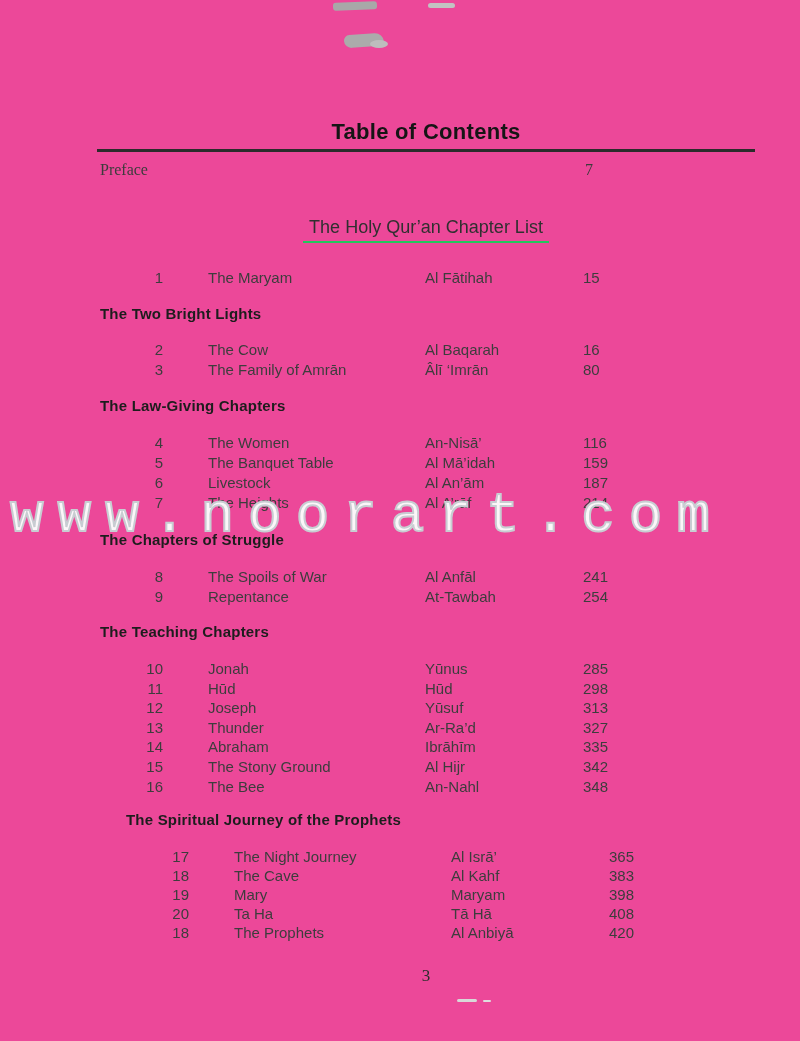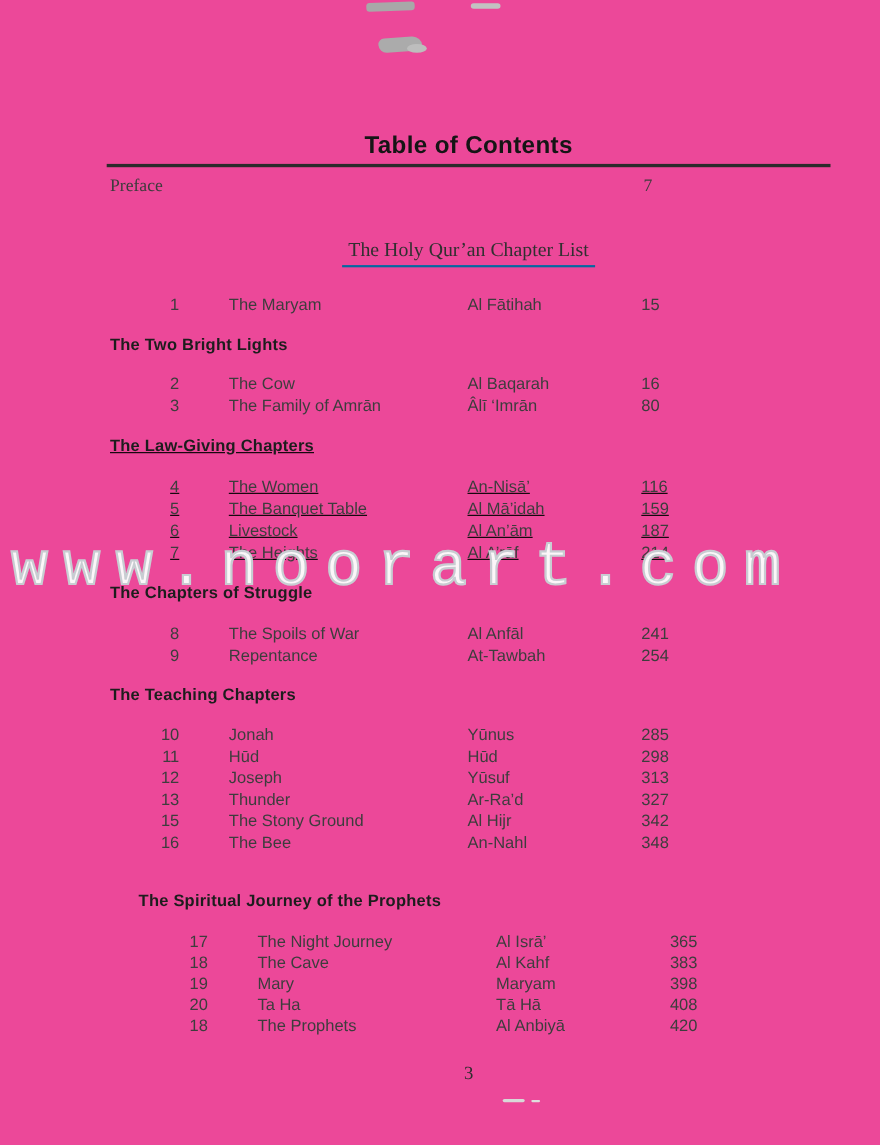--- a/index.html
+++ b/index.html
@@ -20,27 +20,27 @@
                text-align: center; font-size: 22px; font-weight: bold;
                color: #151515; letter-spacing: 0.3px; }
   .rule { position: absolute; left: 97px; top: 149px; width: 658px; height: 3px;
           background: #2b2b2b; }
 
   .preface-row { position: absolute; left: 100px; top: 161px; width: 655px;
                  font-family: "Liberation Serif", serif; font-size: 16px; color: #3c3c3c; }
   .preface-page { position: absolute; left: 485px; top: 0; }
 
   .subtitle-wrap { position: absolute; left: 97px; top: 217px; width: 658px; text-align: center; }
-  .subtitle { display: inline-block; font-family: Liberation Serif, serif;
+  .subtitle { display: inline-block; font-family: Liberation Sans, sans-serif;
               font-size: 18px; color: #303030; padding: 0 6px 3px 6px;
-              border-bottom: 2px solid #0369a1; }
+              border-bottom: 2px solid #22c55e; }
 
   .toc { position: absolute; left: 100px; top: 0; width: 655px; }
   .sec { position: absolute; left: 0; width: 655px; }
-  .sec0 { top: 268px; } .sec1 { top: 304px; } .sec2 { top: 396px; text-decoration: underline; }
+  .sec0 { top: 268px; } .sec1 { top: 304px; } .sec2 { top: 396px; }
   .sec3 { top: 530px; } .sec4 { top: 622px; } .sec5 { top: 810px; margin-left: 26px; }
   .sec-heading { margin: 0; font-size: 15px; font-weight: bold; color: #1d1d1d;
                  line-height: 20px; letter-spacing: 0.2px; }
   .rows { margin-top: 16px; }
   .sec0 .rows { margin-top: 0; }
   .sec2 .rows, .sec3 .rows, .sec4 .rows, .sec5 .rows { margin-top: 17px; }
   .row { display: flex; line-height: 20px; font-size: 15px; color: #3d3d3d; }
   .sec4 .row { line-height: 19.6px; }
   .sec5 .row { line-height: 19px; }
   .col-num    { width: 63px; text-align: right; }
@@ -178,20 +178,26 @@
             <span class="col col-arabic">Yūsuf</span>
             <span class="col col-page">313</span>
           </div>
           <div class="row">
             <span class="col col-num">13</span>
             <span class="col col-title">Thunder</span>
             <span class="col col-arabic">Ar-Ra’d</span>
             <span class="col col-page">327</span>
           </div>
           <div class="row">
+            <span class="col col-num">14</span>
+            <span class="col col-title">Abraham</span>
+            <span class="col col-arabic">Ibrāhīm</span>
+            <span class="col col-page">335</span>
+          </div>
+          <div class="row">
             <span class="col col-num">15</span>
             <span class="col col-title">The Stony Ground</span>
             <span class="col col-arabic">Al Hijr</span>
             <span class="col col-page">342</span>
           </div>
           <div class="row">
             <span class="col col-num">16</span>
             <span class="col col-title">The Bee</span>
             <span class="col col-arabic">An-Nahl</span>
             <span class="col col-page">348</span>

